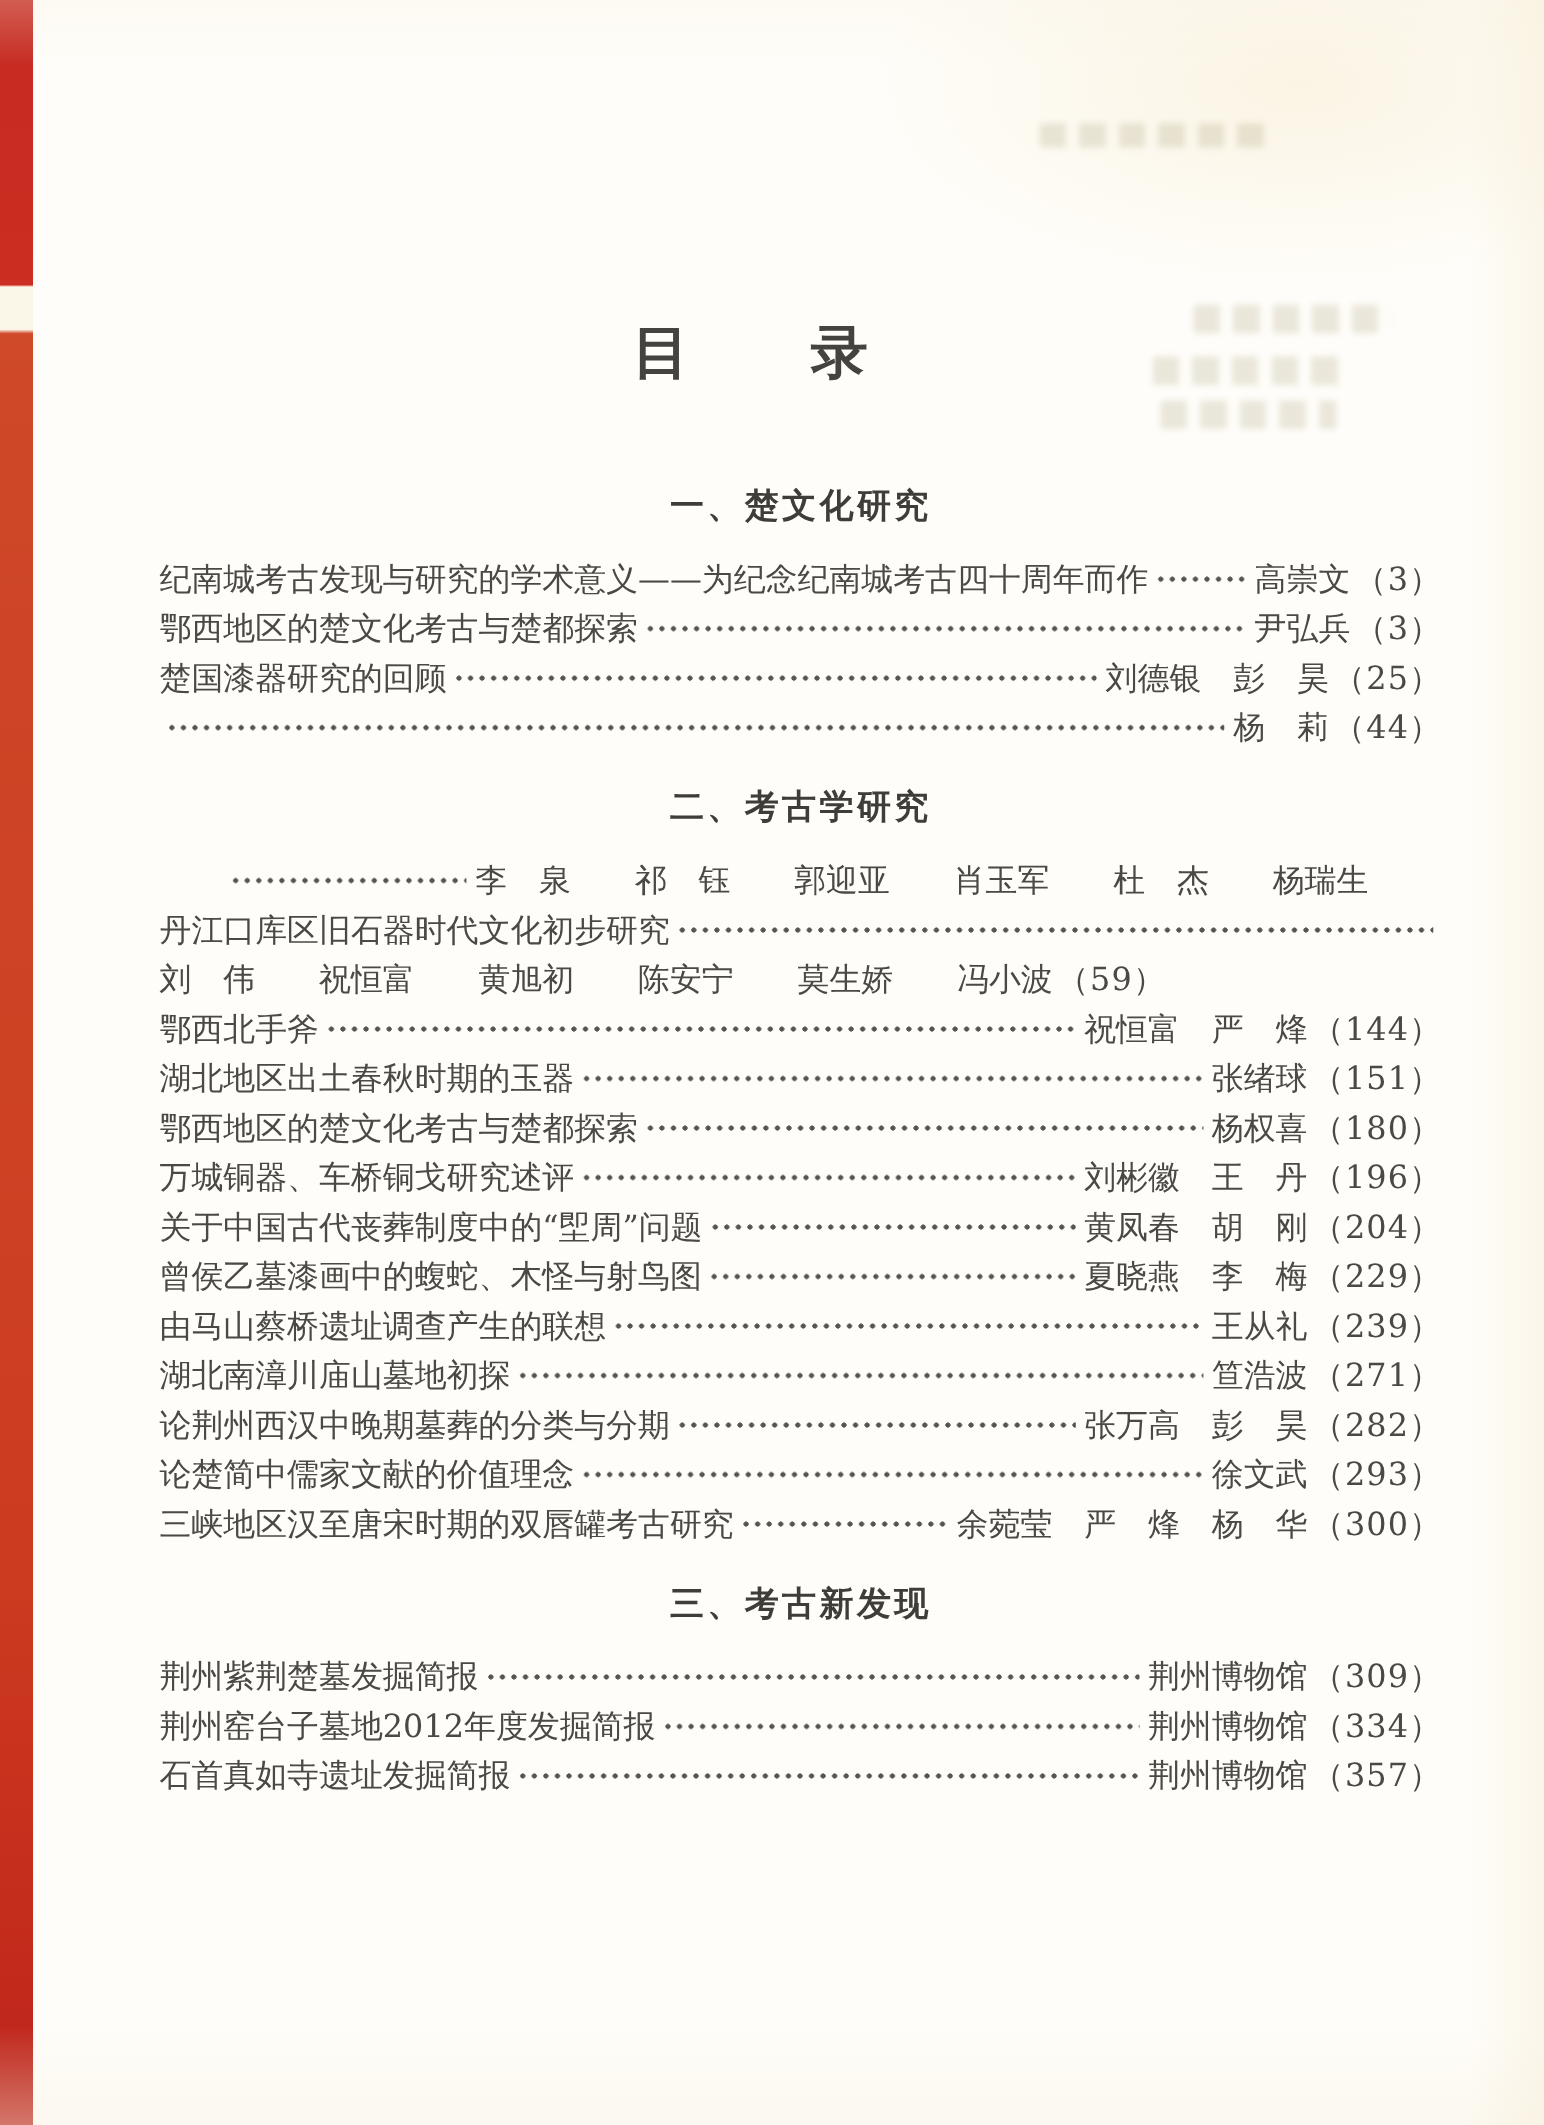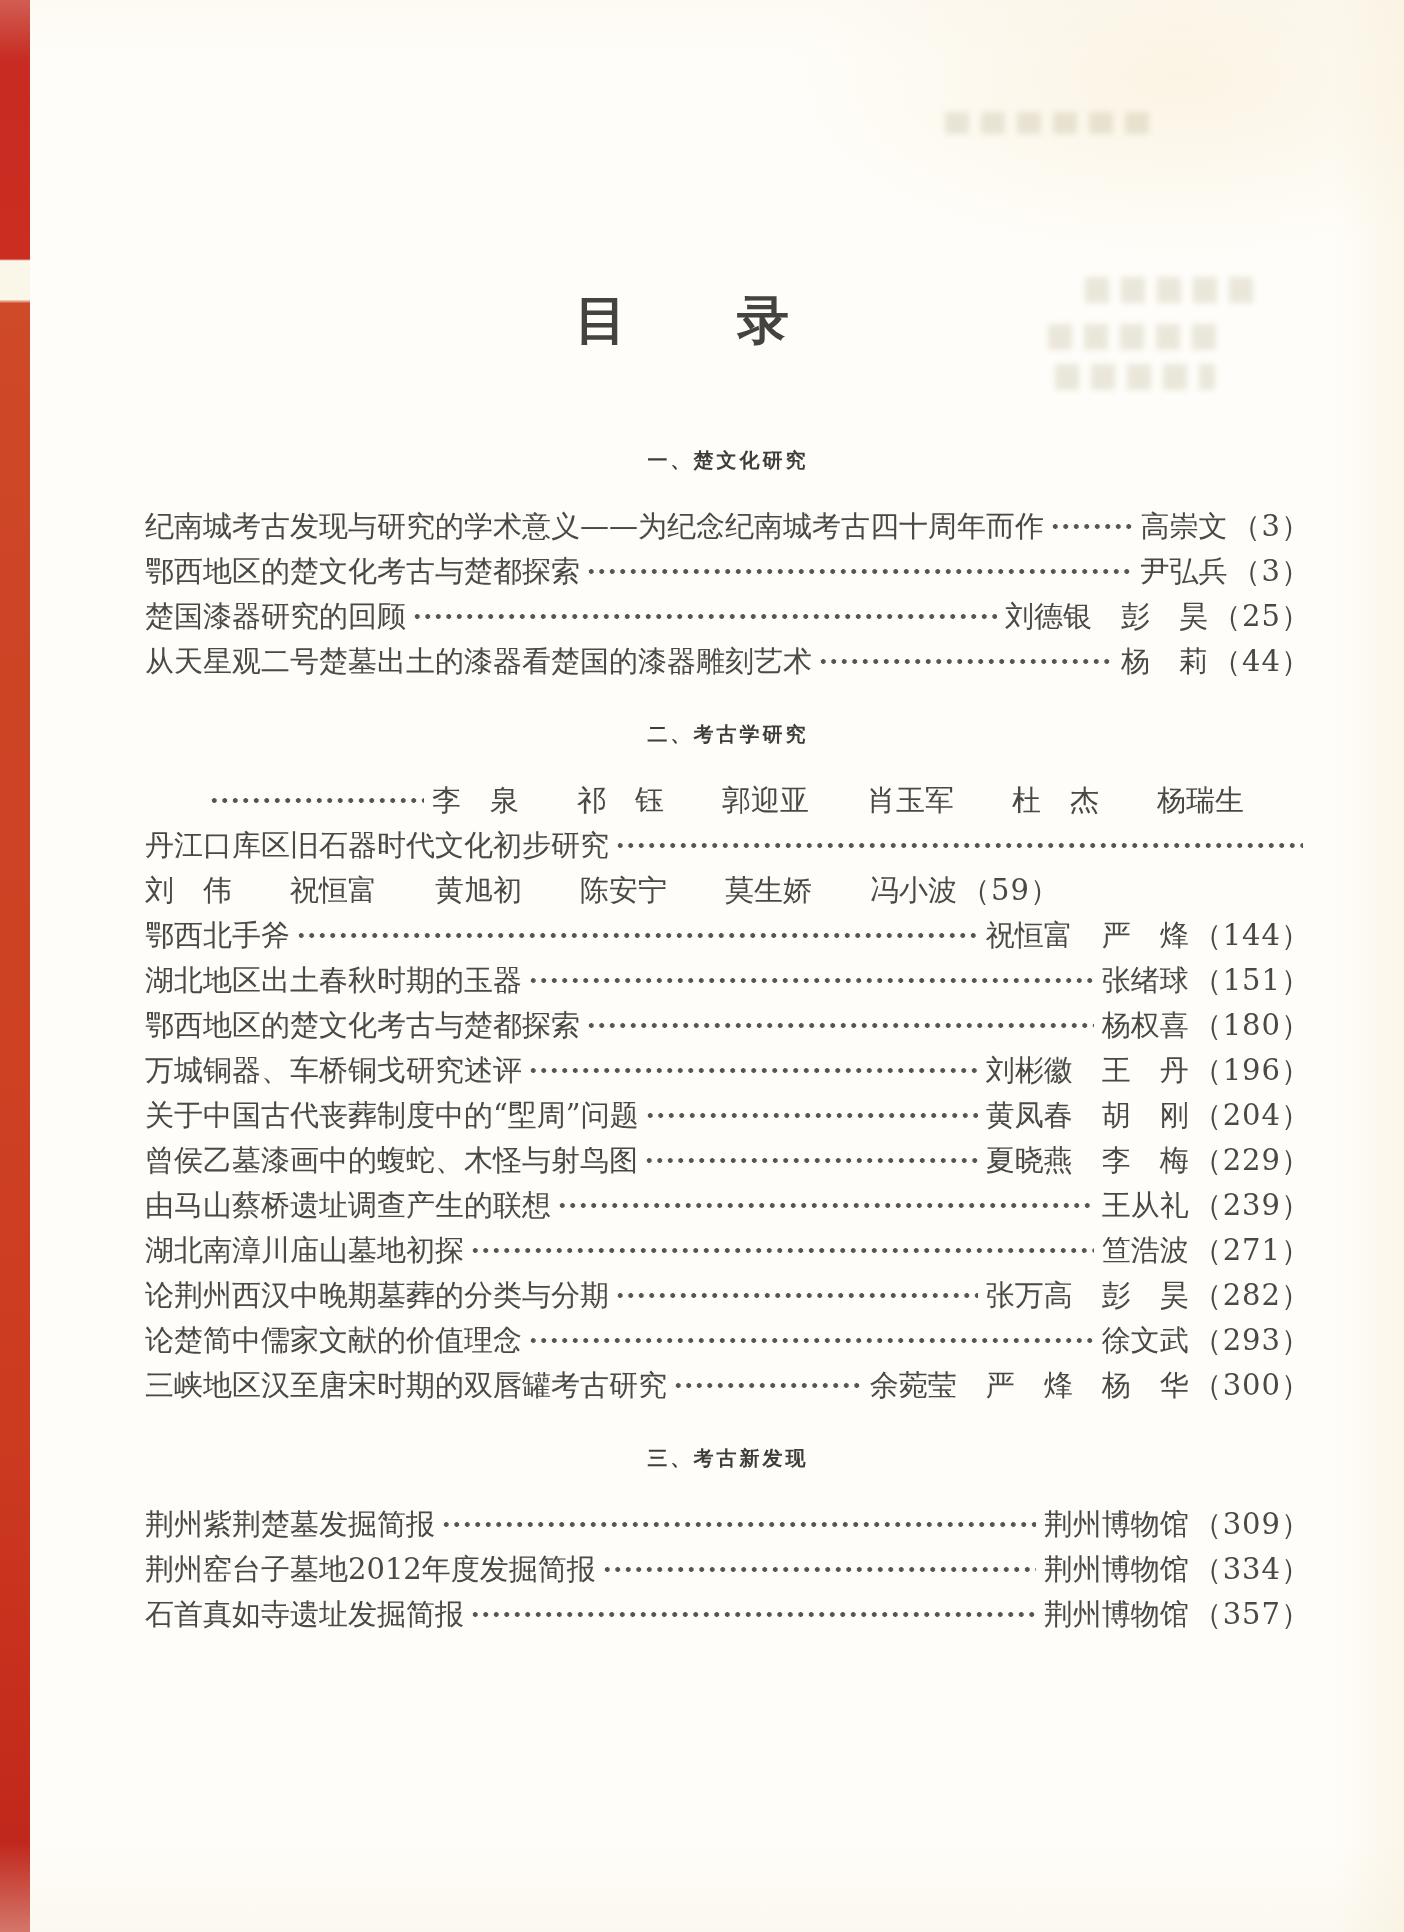--- a/index.html
+++ b/index.html
@@ -31,21 +31,21 @@
     text-align:center;font-size:52px;font-weight:700;
     letter-spacing:2px;color:#454340;
   }
   #toc{
     position:absolute;left:145px;top:410px;width:1166px;
   }
   .sec-heading{
     height:44px;line-height:44px;margin:28px 0 22px;
     text-align:center;
     font-family:"Liberation Sans","DejaVu Sans",sans-serif;
-    font-weight:700;font-size:20px;letter-spacing:3px;color:#3e3d3a;
+    font-weight:700;font-size:31px;letter-spacing:3px;color:#3e3d3a;
   }
   .row{
     display:flex;align-items:center;height:45px;
     font-size:29px;color:#4a4944;white-space:nowrap;
   }
   .row.right{justify-content:flex-start;}
   .t{white-space:nowrap;flex:0 0 auto;}
   .dots{
     flex:1 1 auto;min-width:0;align-self:stretch;margin:0 8px 0 6px;
     background-image:radial-gradient(circle,#57544e 2.1px,rgba(0,0,0,0) 2.6px);
@@ -95,21 +95,20 @@
       <span class="au">尹弘兵</span>
       <span class="pg">（3）</span>
     </div>
     <div class="row">
       <span class="t">楚国漆器研究的回顾</span>
       <span class="dots"></span>
       <span class="au">刘德银　彭　昊</span>
       <span class="pg">（25）</span>
     </div>
     <div class="row">
-      <span class="t">从天星观二号楚墓出土的漆器看楚国的漆器雕刻艺术</span>
       <span class="dots"></span>
       <span class="au">杨　莉</span>
       <span class="pg">（44）</span>
     </div>
     <div class="sec-heading">二、考古学研究</div>
     <div class="row">
       <span class="indent"></span>
       <span class="dots fixed"></span>
       <span class="au">李　泉　　祁　钰　　郭迎亚　　肖玉军　　杜　杰　　杨瑞生</span>
     </div>

